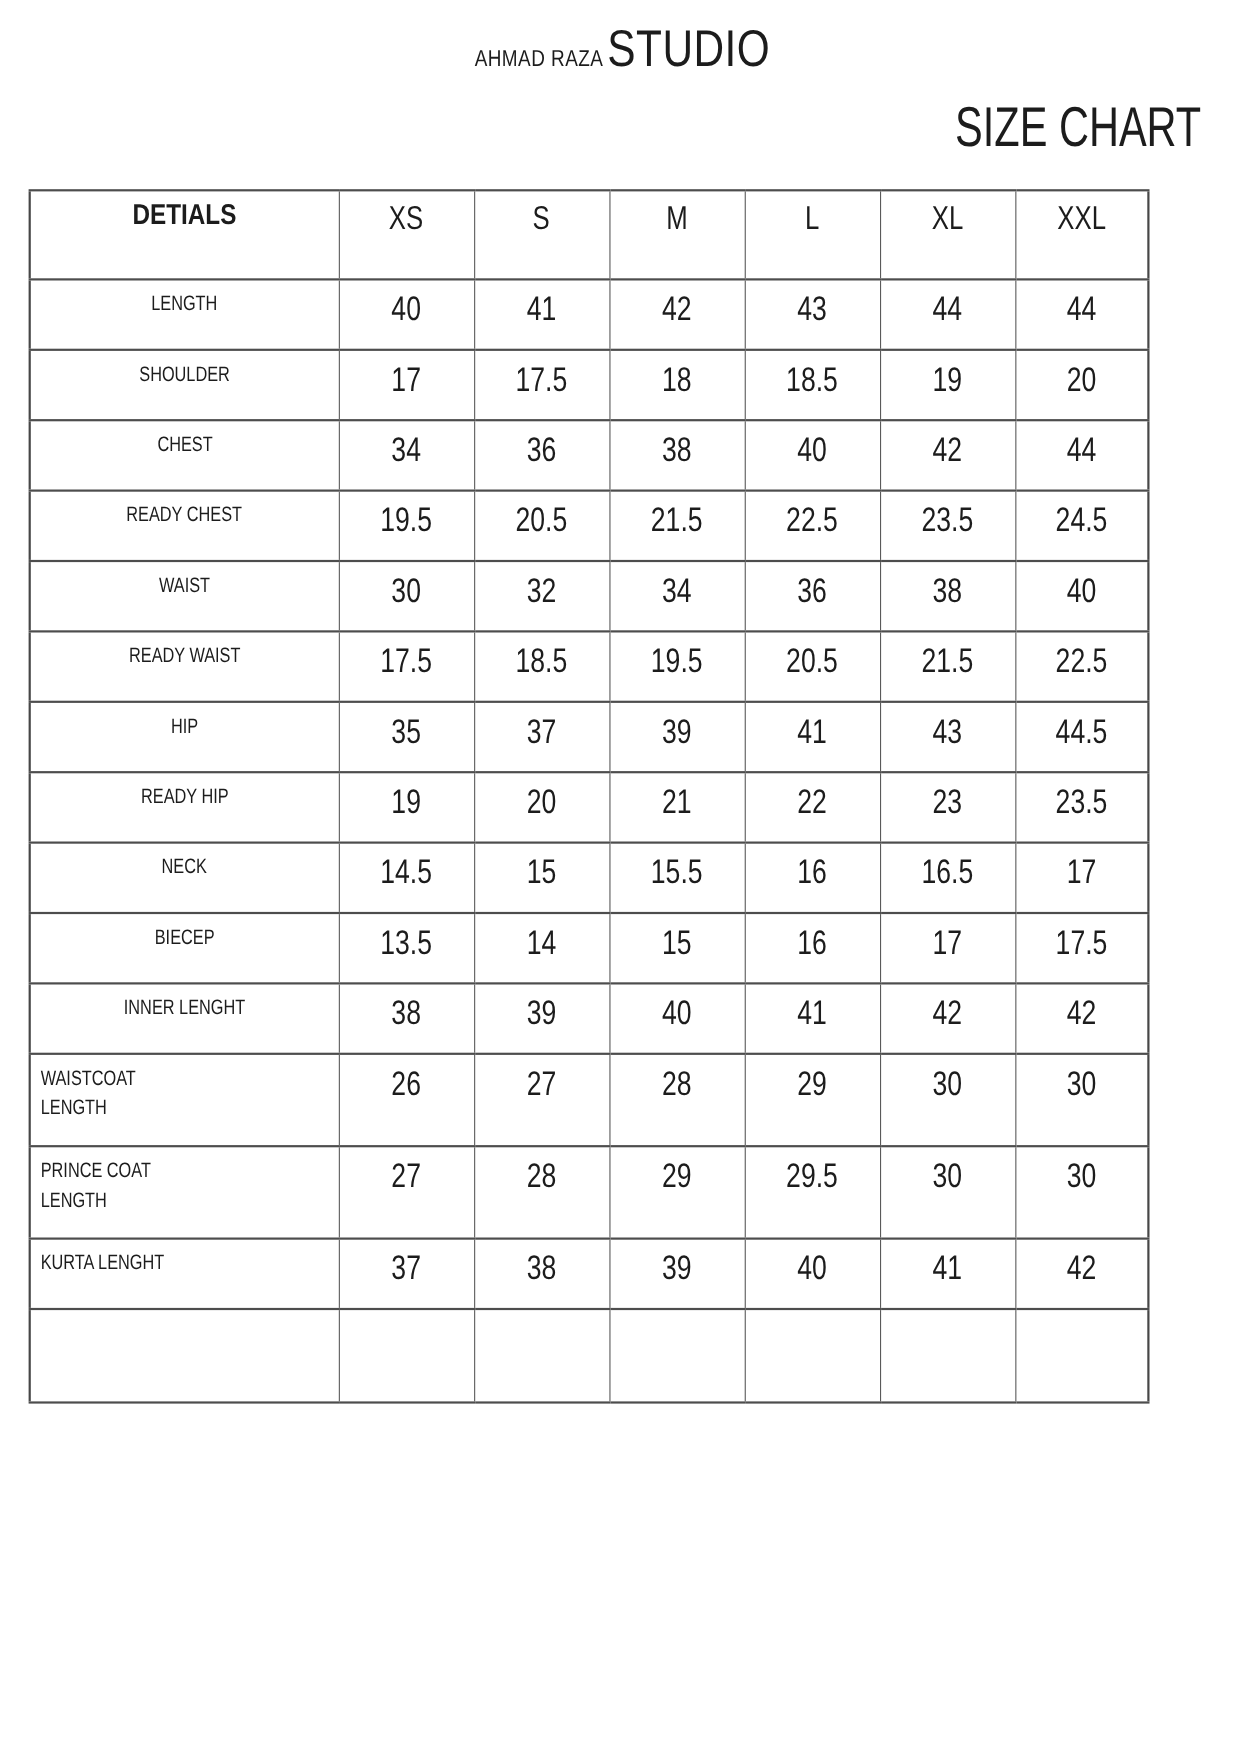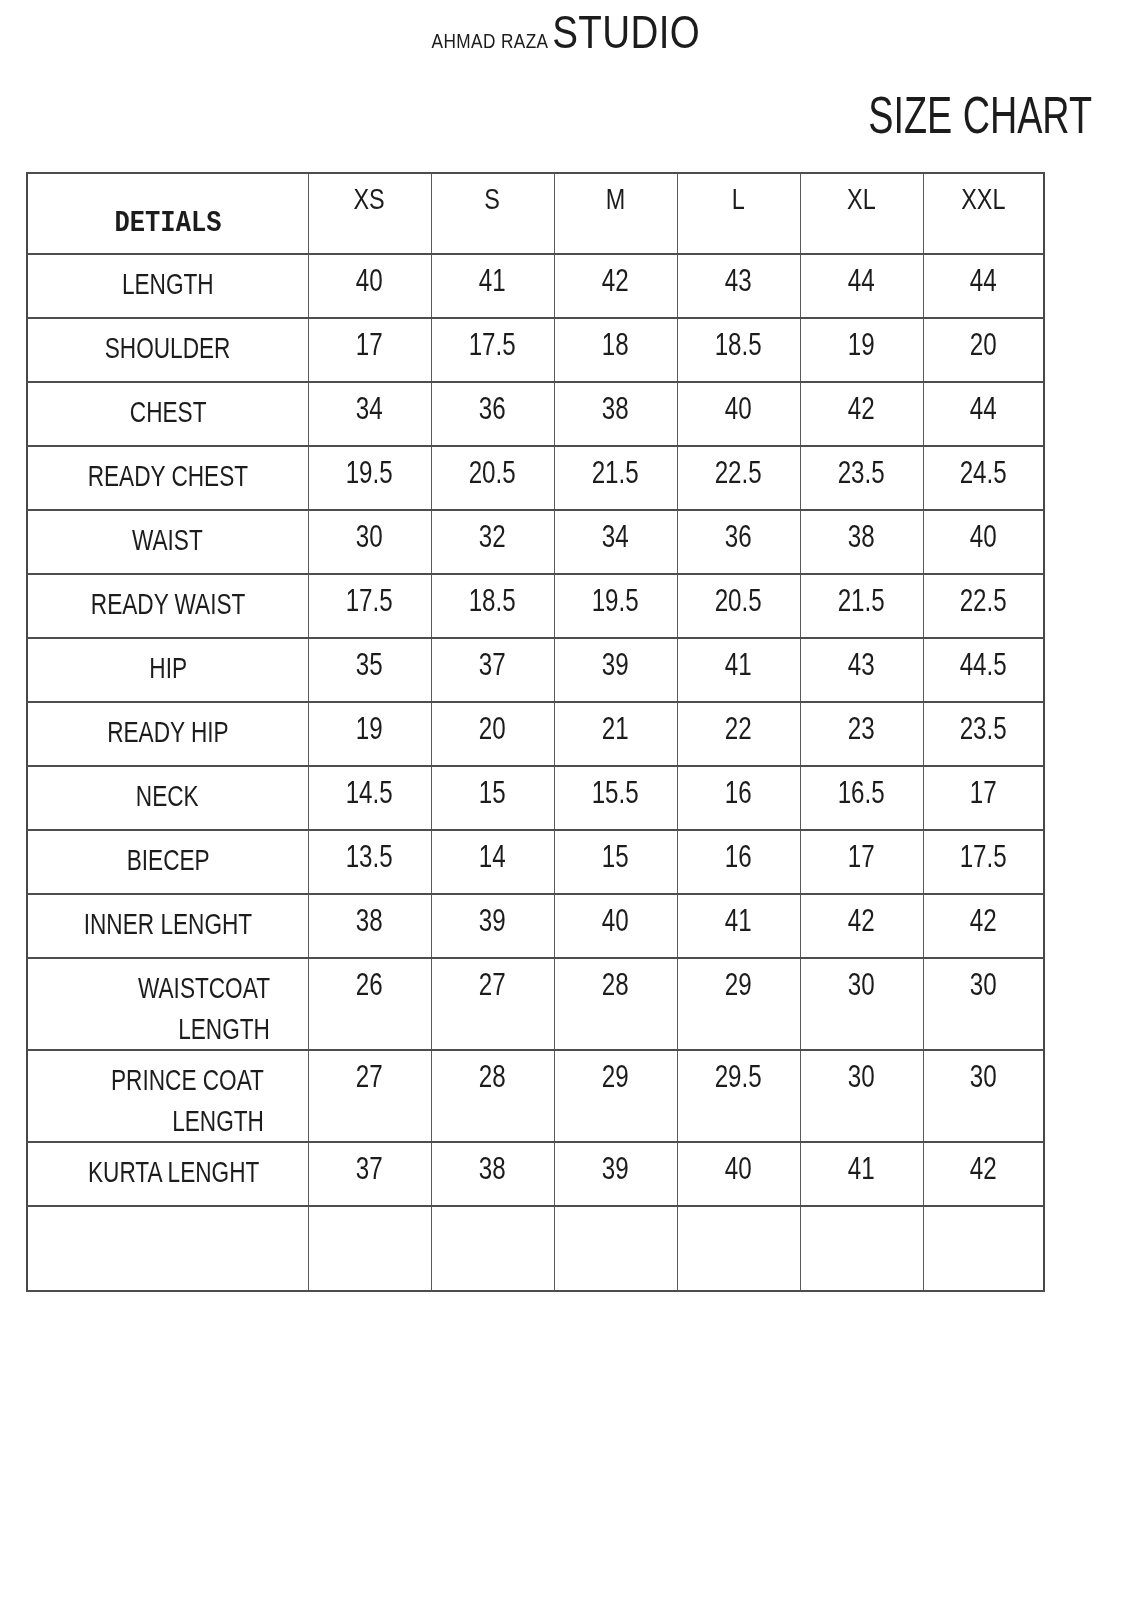--- a/index.html
+++ b/index.html
@@ -9,21 +9,21 @@
     height: 1600px;
     background: #ffffff;
     color: #1c1c1c;
     font-family: "Liberation Sans", sans-serif;
     overflow: hidden;
   }
 
   
   .brand {
     position: absolute;
-    top: 4px; left: 0;
+    top: 16px; left: 0;
     width: 100%;
     text-align: center;
     white-space: nowrap;
   }
   .brand-line {
     display: inline-block;
     transform: scaleX(0.82);
     transform-origin: 50% 50%;
   }
   .brand-small {
@@ -73,35 +73,34 @@
   .size-chart tr.tall { height: 84px; }
   .size-chart tr.empty { height: 85px; }
 
   .size-chart th {
     font-weight: normal;
     font-size: 30px;
     padding-top: 8px;
   }
   .size-chart th.details {
     font-weight: bold;
-    font-size: 30px;
-    padding-top: 32px;
-    font-family: Liberation Mono, monospace;
+    font-size: 26px;
+    padding-top: 6px;
   }
   .size-chart td.label {
-    font-size: 29px;
+    font-size: 19px;
     padding-top: 9px;
     line-height: 1.4;
   }
   .size-chart td.value {
     font-size: 31px;
     padding-top: 8px;
   }
   .size-chart td.label.left {
-    text-align: right;
+    text-align: left;
     padding-left: 9px;
   }
 
   
   .cond {
     display: inline-block;
     transform: scaleX(0.78);
     transform-origin: 50% 0;
     white-space: pre-line;
   }

